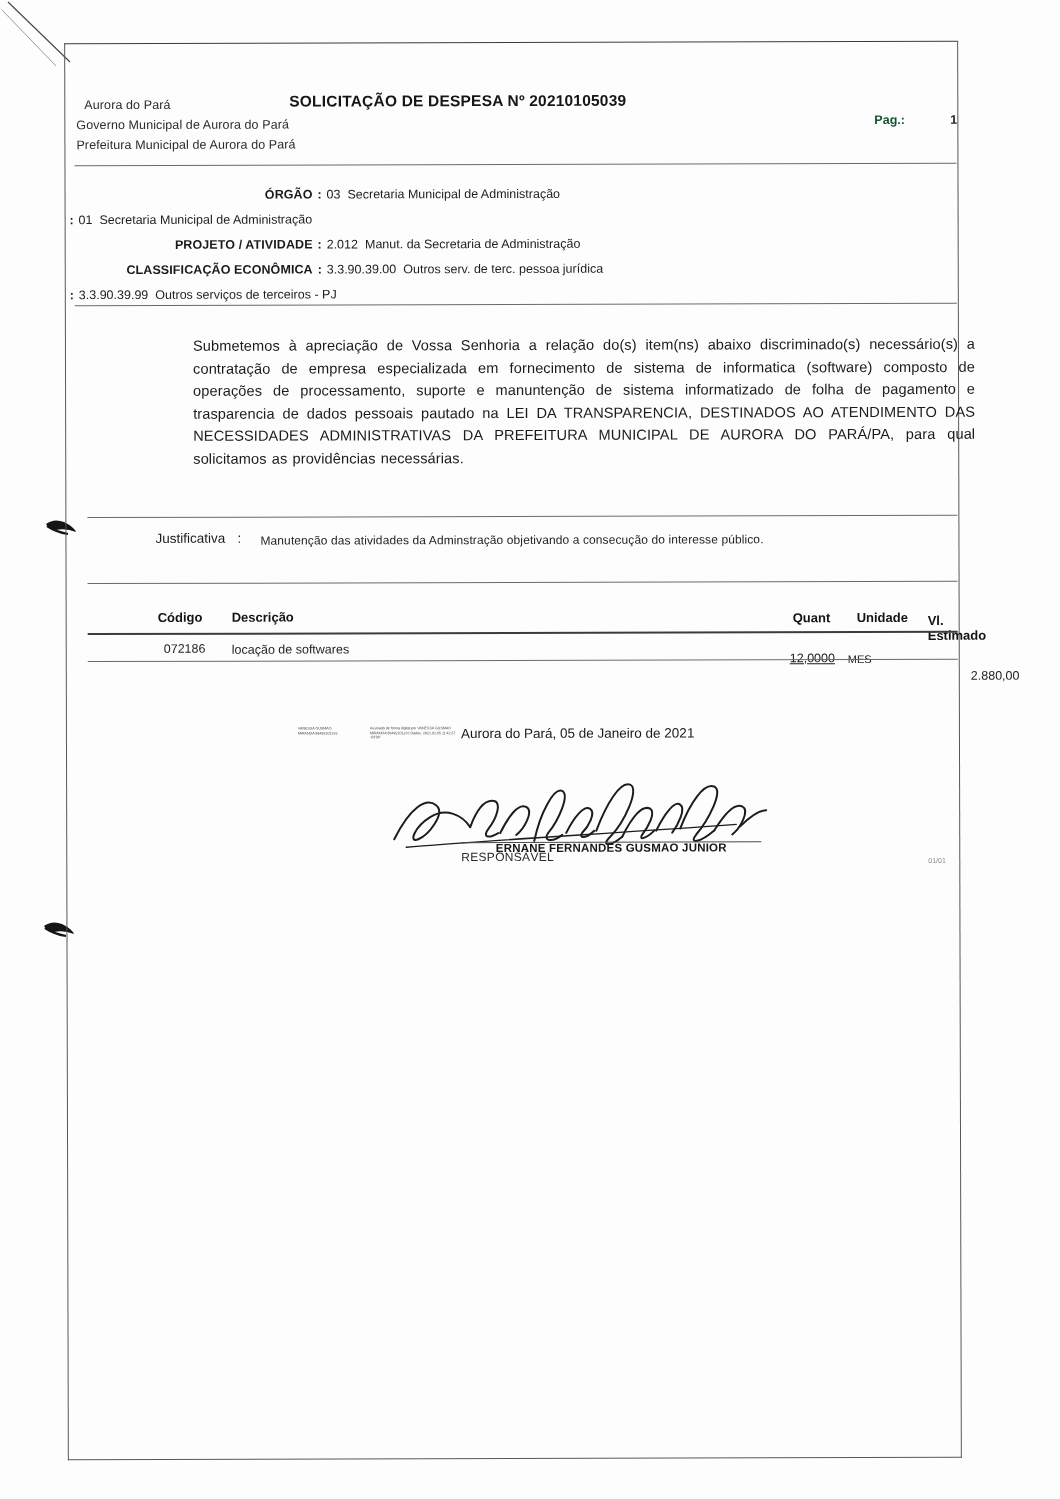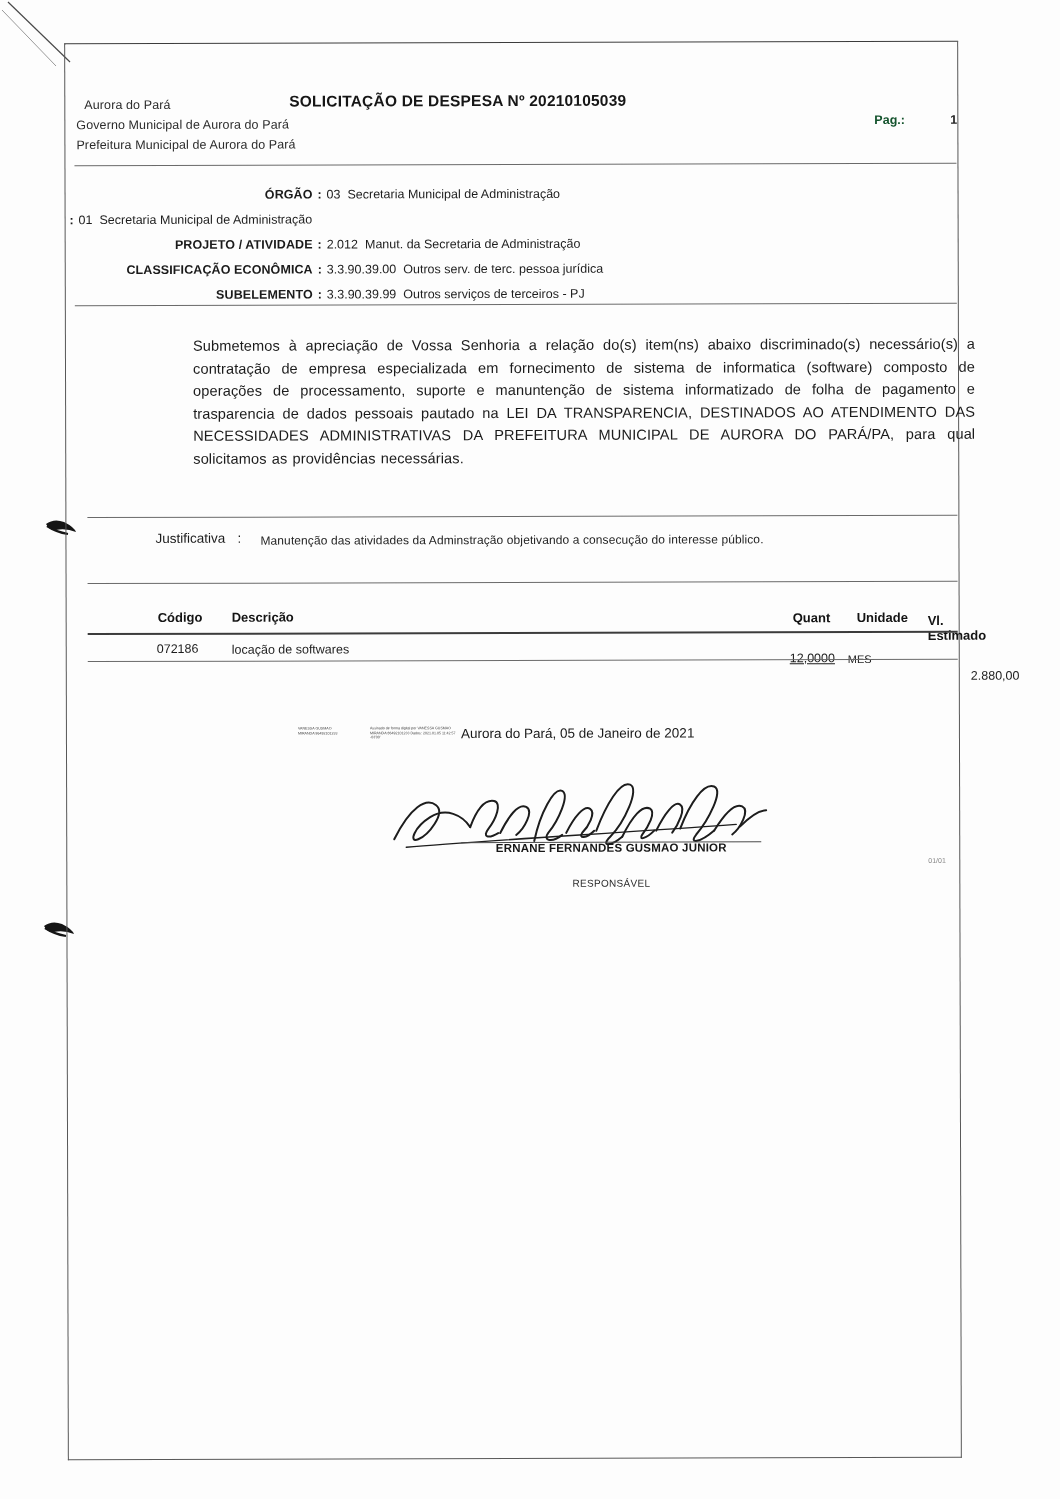--- a/index.html
+++ b/index.html
@@ -198,21 +198,21 @@
   .th-desc   { left: 166px; top: 567px; }
   .th-quant  { left: 727px; top: 569px; }
   .th-unid   { left: 791px; top: 569px; }
   .th-vl     { left: 862px; top: 572px; }
 
   .td {
     position: absolute;
     font-size: 12.5px;
     color: #1d1d1d;
   }
-  .td-codigo { left: 91px; top: 599px; }
+  .td-codigo { left: 98px; top: 599px; }
   .td-desc   { left: 166px; top: 600px; }
   .td-quant  { left: 724px; top: 610px; text-decoration: underline; }
   .td-unid   { left: 782px; top: 612px; font-size: 11px;}
   .td-vl     { left: 905px; top: 620px; margin-top: 8px; }
 
   
   .digital-stamp {
     position: absolute;
     left: 232px;
     top: 684px;
@@ -258,24 +258,24 @@
     width: 300px;
     text-align: center;
     font-size: 11.5px;
     font-weight: bold;
     color: #171717;
     letter-spacing: .2px;
   }
   .sig-role {
     position: absolute;
     left: 395px;
-    top: 836px;
+    top: 808px;
     width: 300px;
-    text-align: center;
-    font-size: 10px;
+    text-align: left;
+    font-size: 12px;
     color: #2a2a2a;
     letter-spacing: .3px;
   }
   .corner-code {
     position: absolute;
     left: 862px;
     top: 816px;
     font-size: 7px;
     color: #888;
   }
@@ -339,21 +339,20 @@
       <span class="field-code">2.012</span>
       <span class="field-value">Manut. da Secretaria de Administração</span>
     </div>
     <div class="field-row">
       <span class="field-label">CLASSIFICAÇÃO ECONÔMICA</span>
       <span class="field-colon">:</span>
       <span class="field-code">3.3.90.39.00</span>
       <span class="field-value">Outros serv. de terc. pessoa jurídica</span>
     </div>
     <div class="field-row">
-      <span class="field-label">SUBELEMENTO</span>
       <span class="field-colon">:</span>
       <span class="field-code">3.3.90.39.99</span>
       <span class="field-value">Outros serviços de terceiros - PJ</span>
     </div>
   </div>
 
   <div class="rule rule-mid"></div>
 
   <div class="body-text">Submetemos à apreciação de Vossa Senhoria a relação do(s) item(ns) abaixo discriminado(s) necessário(s) a contratação de empresa especializada em fornecimento de sistema de informatica (software) composto de operações de processamento, suporte e manuntenção de sistema informatizado de folha de pagamento e trasparencia de dados pessoais pautado na LEI DA TRANSPARENCIA, DESTINADOS AO ATENDIMENTO DAS NECESSIDADES ADMINISTRATIVAS DA PREFEITURA MUNICIPAL DE AURORA DO PARÁ/PA, para qual solicitamos as providências necessárias.</div>
 

